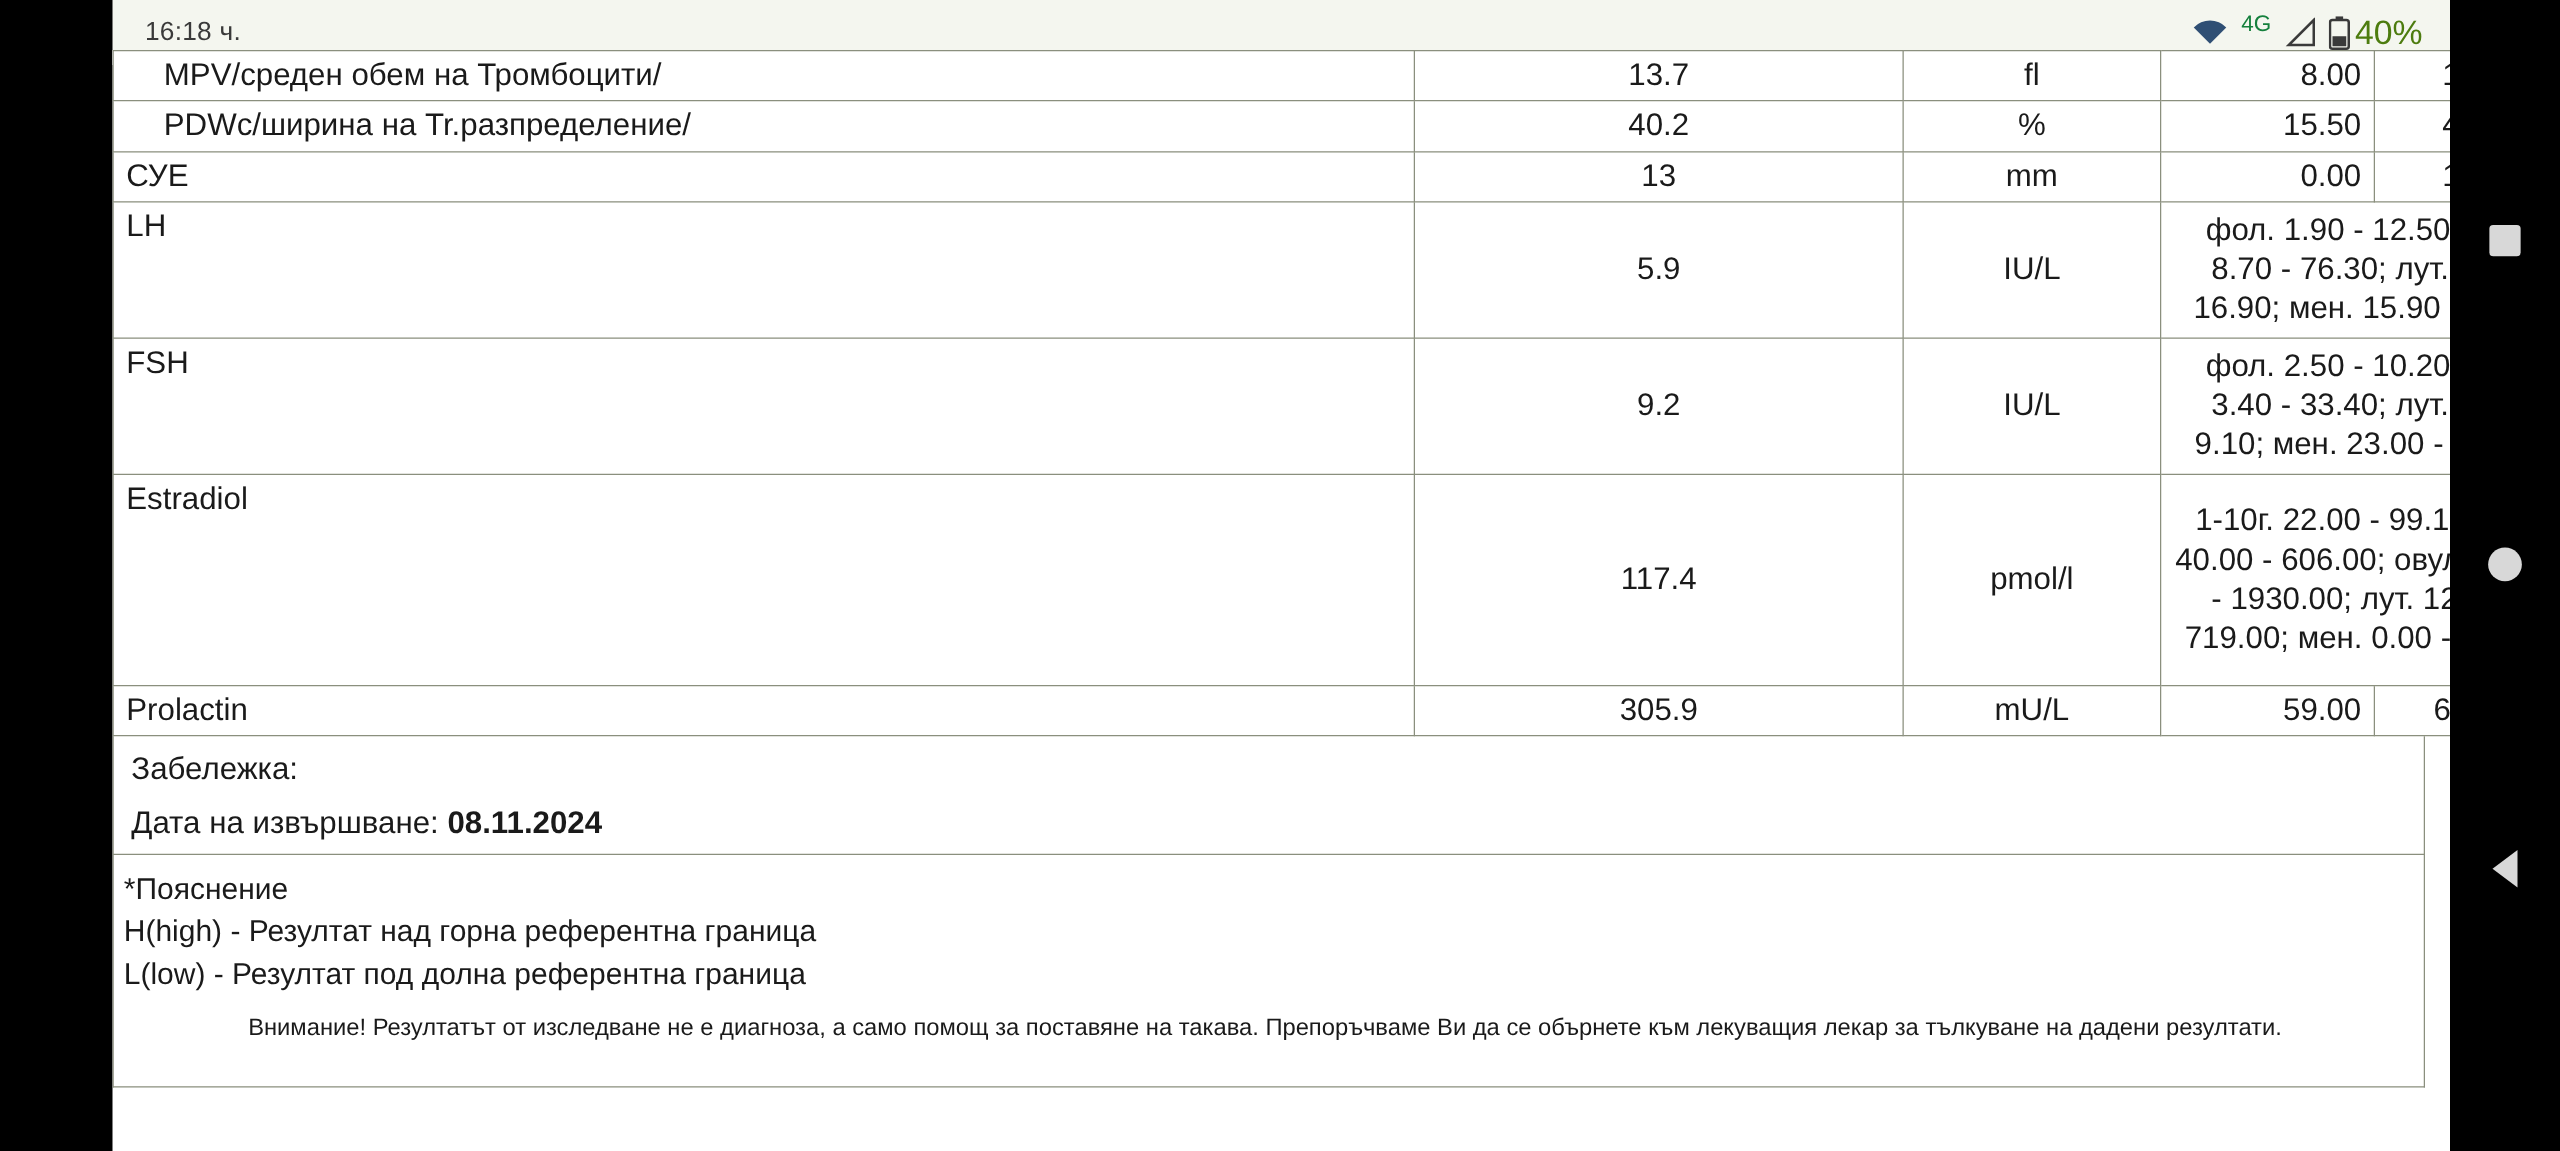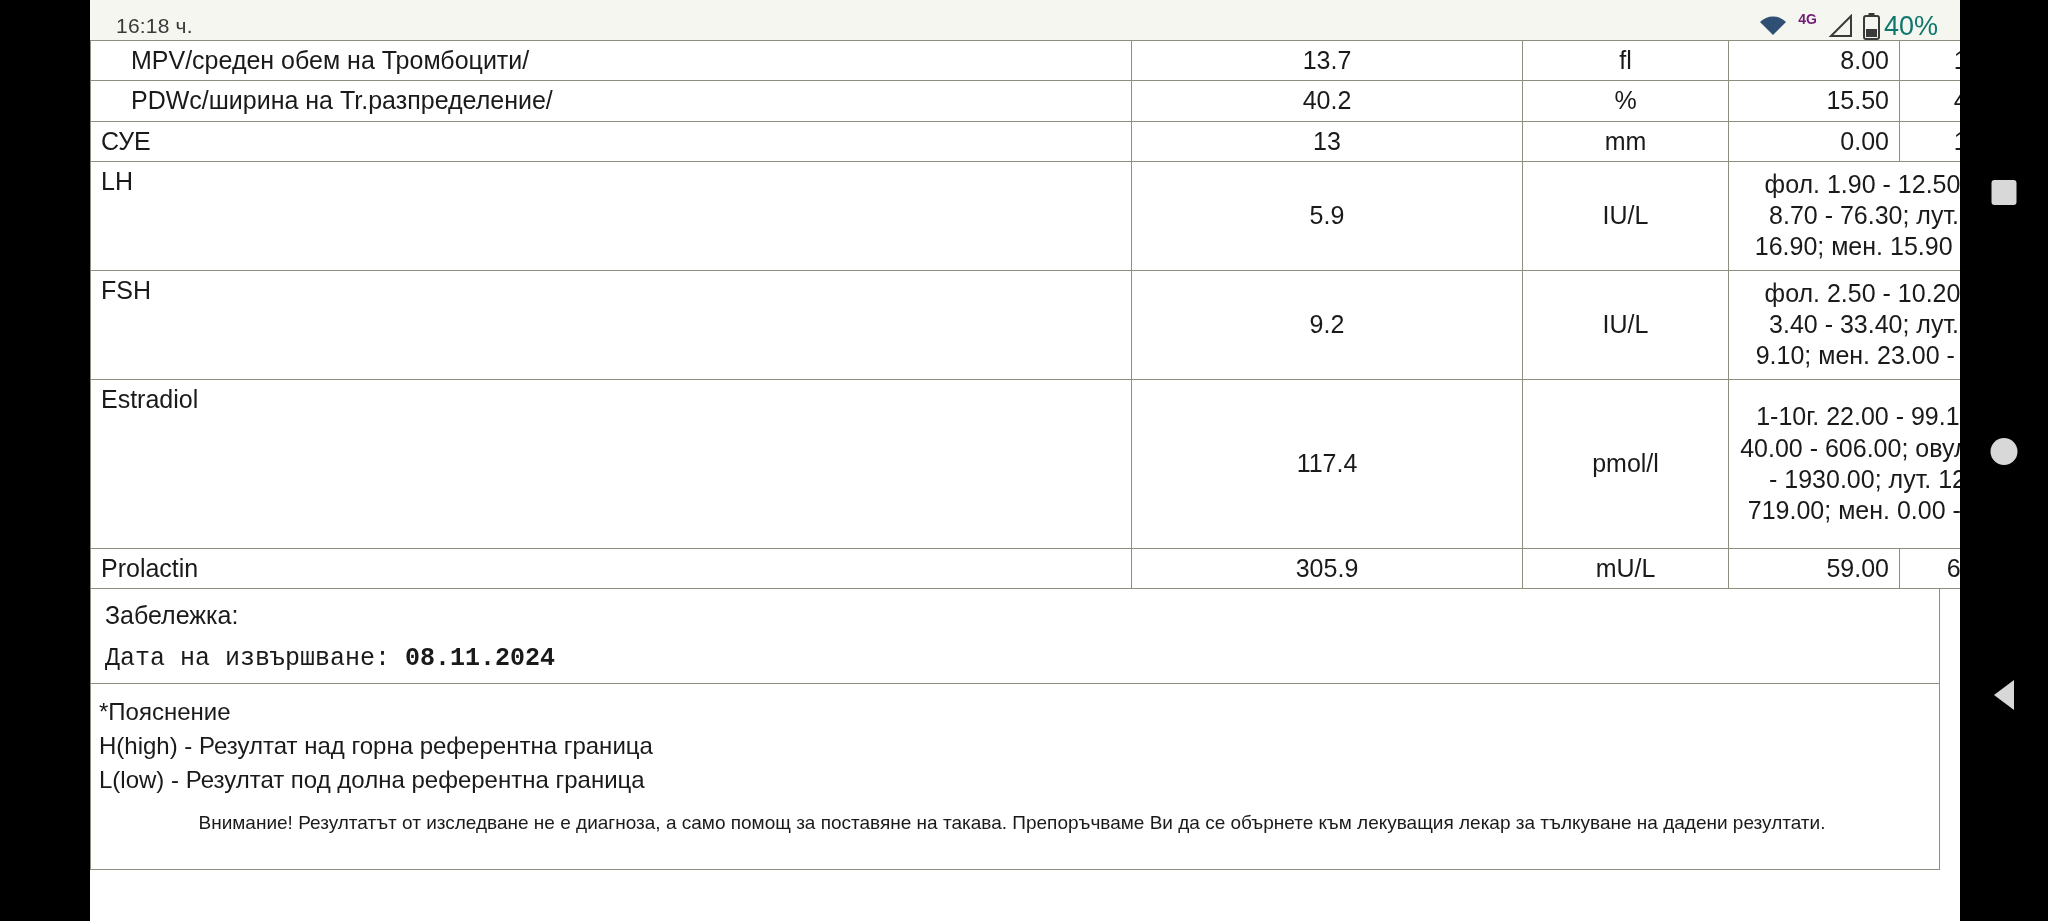--- a/index.html
+++ b/index.html
@@ -39,30 +39,29 @@
   }
   #statusbar .spacer { flex: 1; }
   #statusbar .icons {
     display: flex;
     align-items: center;
     gap: 10px;
   }
   .wifi-ico { width: 30px; height: 22px; position: relative; }
   .wifi-ico svg { display:block; }
   .net-label {
-    font-size: 14px;
-    color: #701a75;
+    font-size: 18px;
+    color: #15803d;
     position: relative;
     top: -7px;
-    font-weight: bold;
   }
   .sig-ico { width: 26px; height: 24px; }
   .batt-wrap { display:flex; align-items:center; gap:4px; }
   .batt-ico { width: 17px; height: 27px; position: relative; }
-  .batt-pct { font-size: 27px; color: #0f766e; }
+  .batt-pct { font-size: 27px; color: #4d7c0f; }
 
   
   #sheet {
     position: absolute;
     left: 90px;
     top: 40px;
     width: 1870px;
     height: 881px;
     background: #ffffff;
     overflow: hidden;
@@ -102,21 +101,20 @@
     box-sizing: border-box;
     padding: 12px 14px 10px 14px;
     font-size: 25px;
     color: #1a1a1a;
   }
   .note-line { margin: 0 0 14px 0; }
   .sig-row {
     display: flex;
     align-items: flex-end;
     gap: 17px;
-    font-family: Liberation Mono, monospace;
   }
   .sig-left { width: 900px; }
   .sig-left b { font-weight: bold; }
   .sig-right { flex: 1; }
   .sig-right .doctor {
     font-weight: bold;
     margin-top: 10px;
     margin-left: 18px;
   }
 

